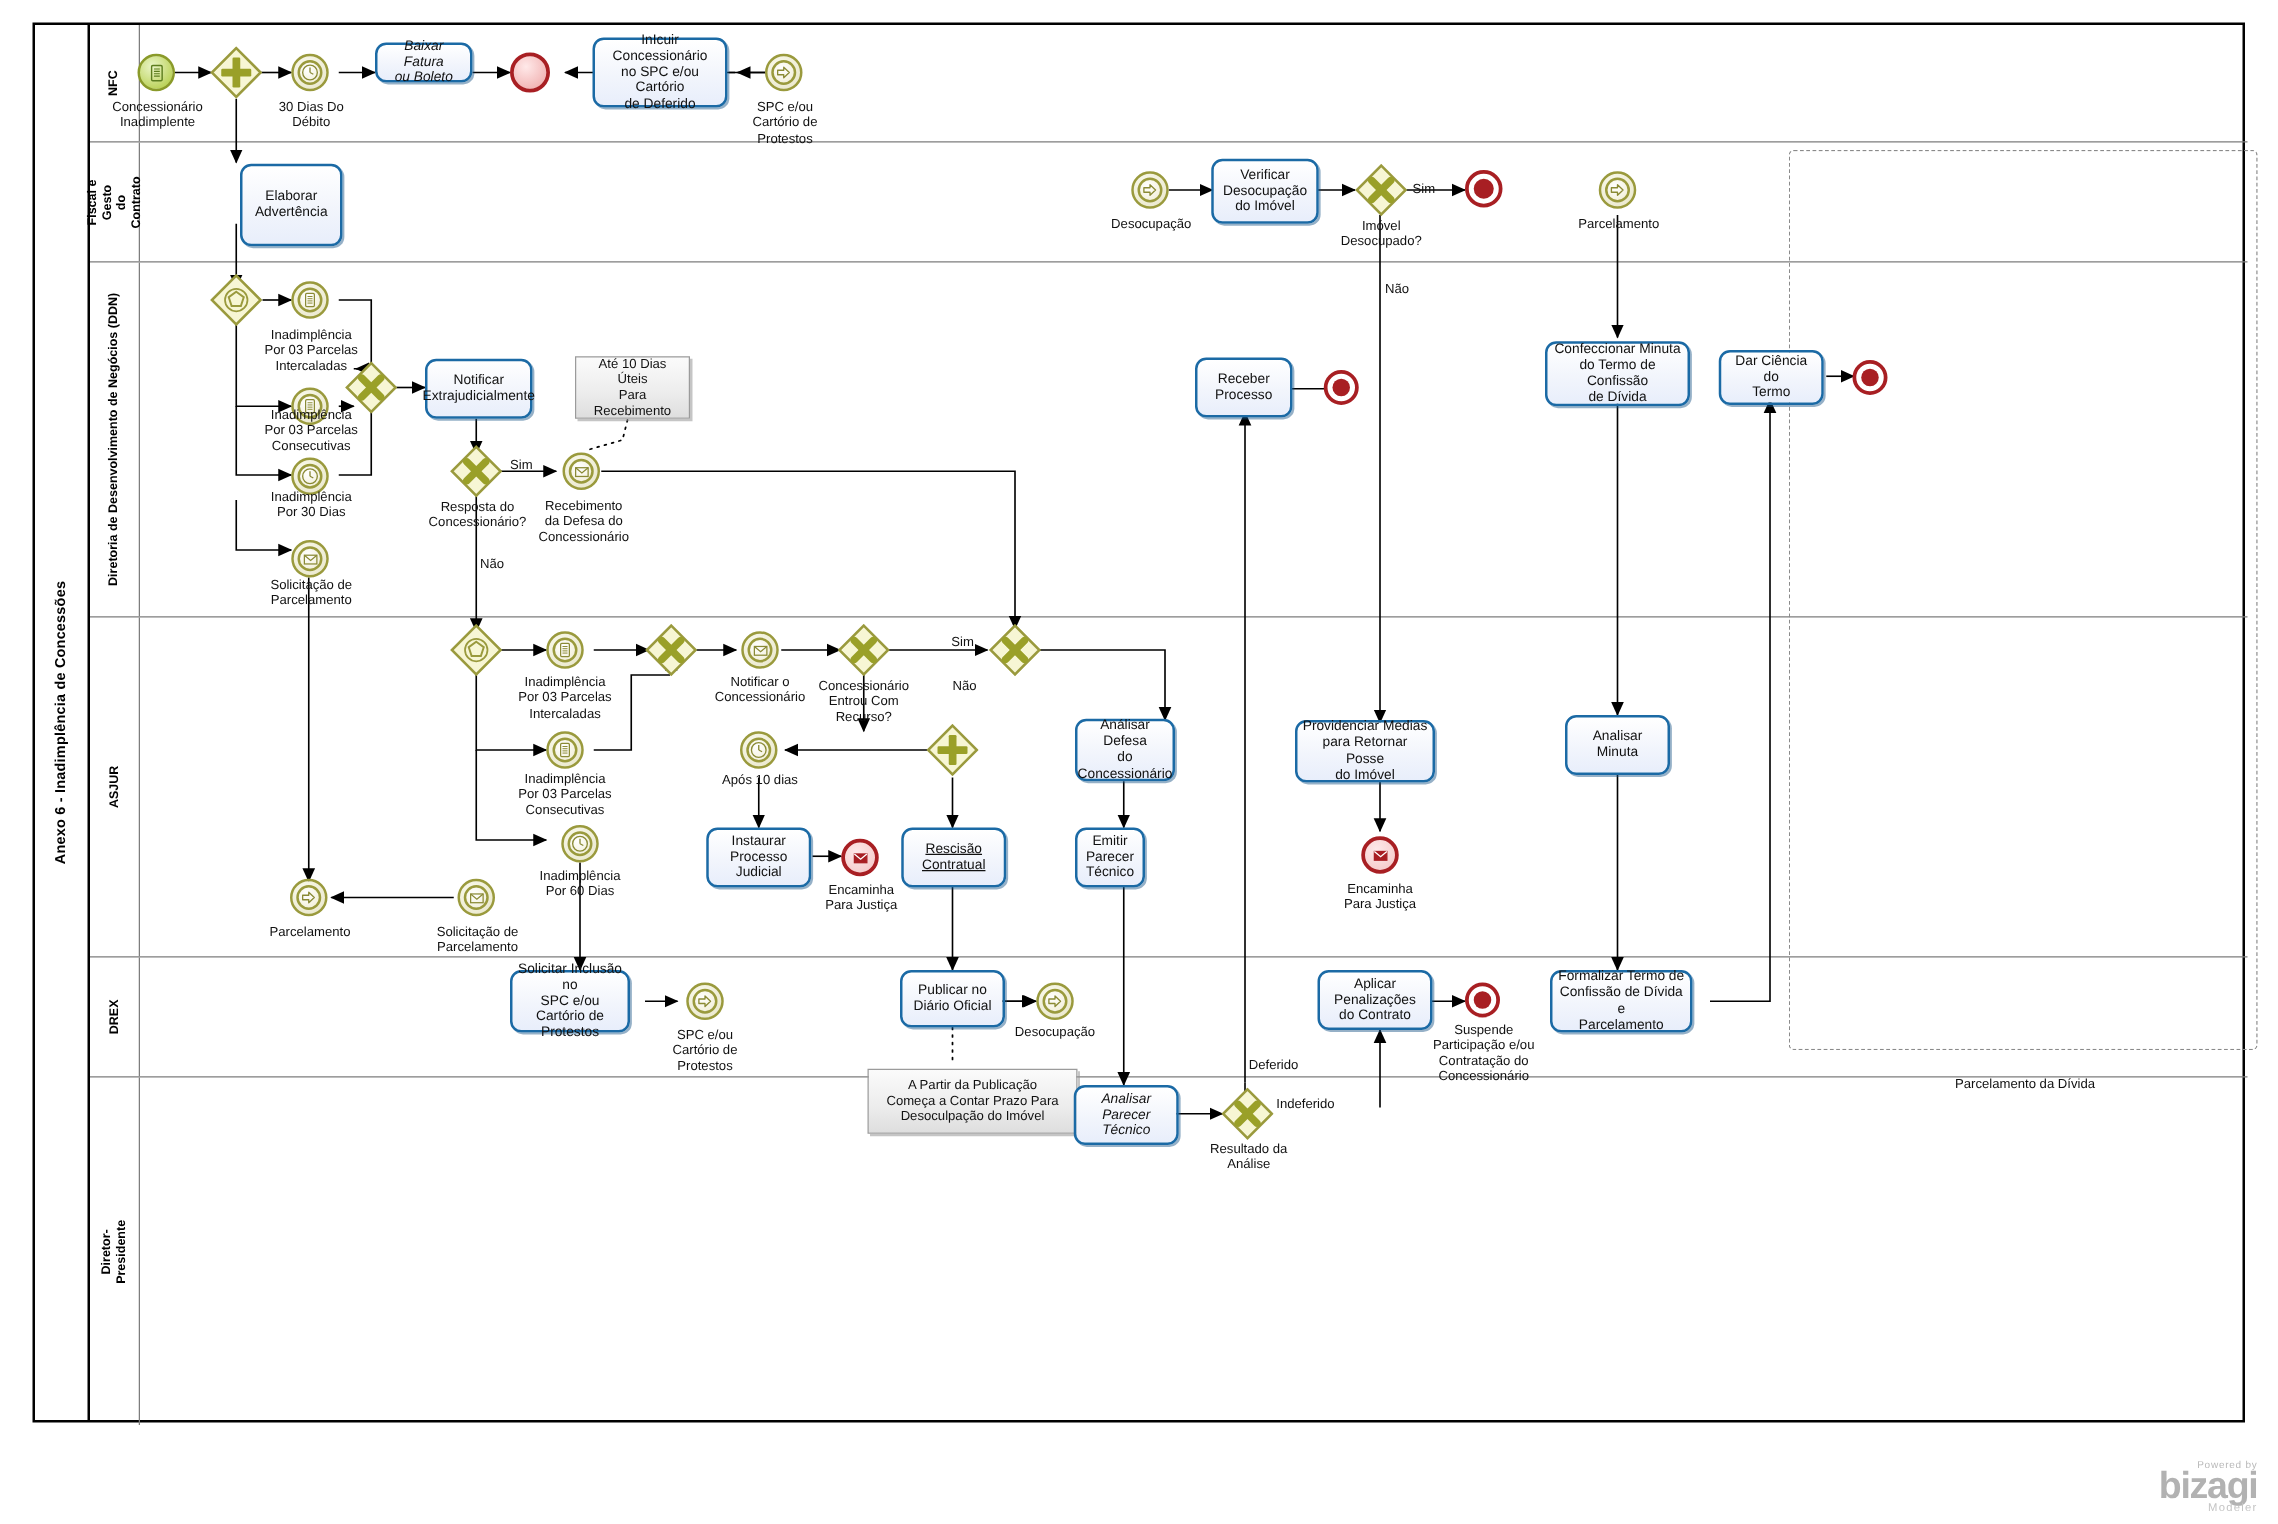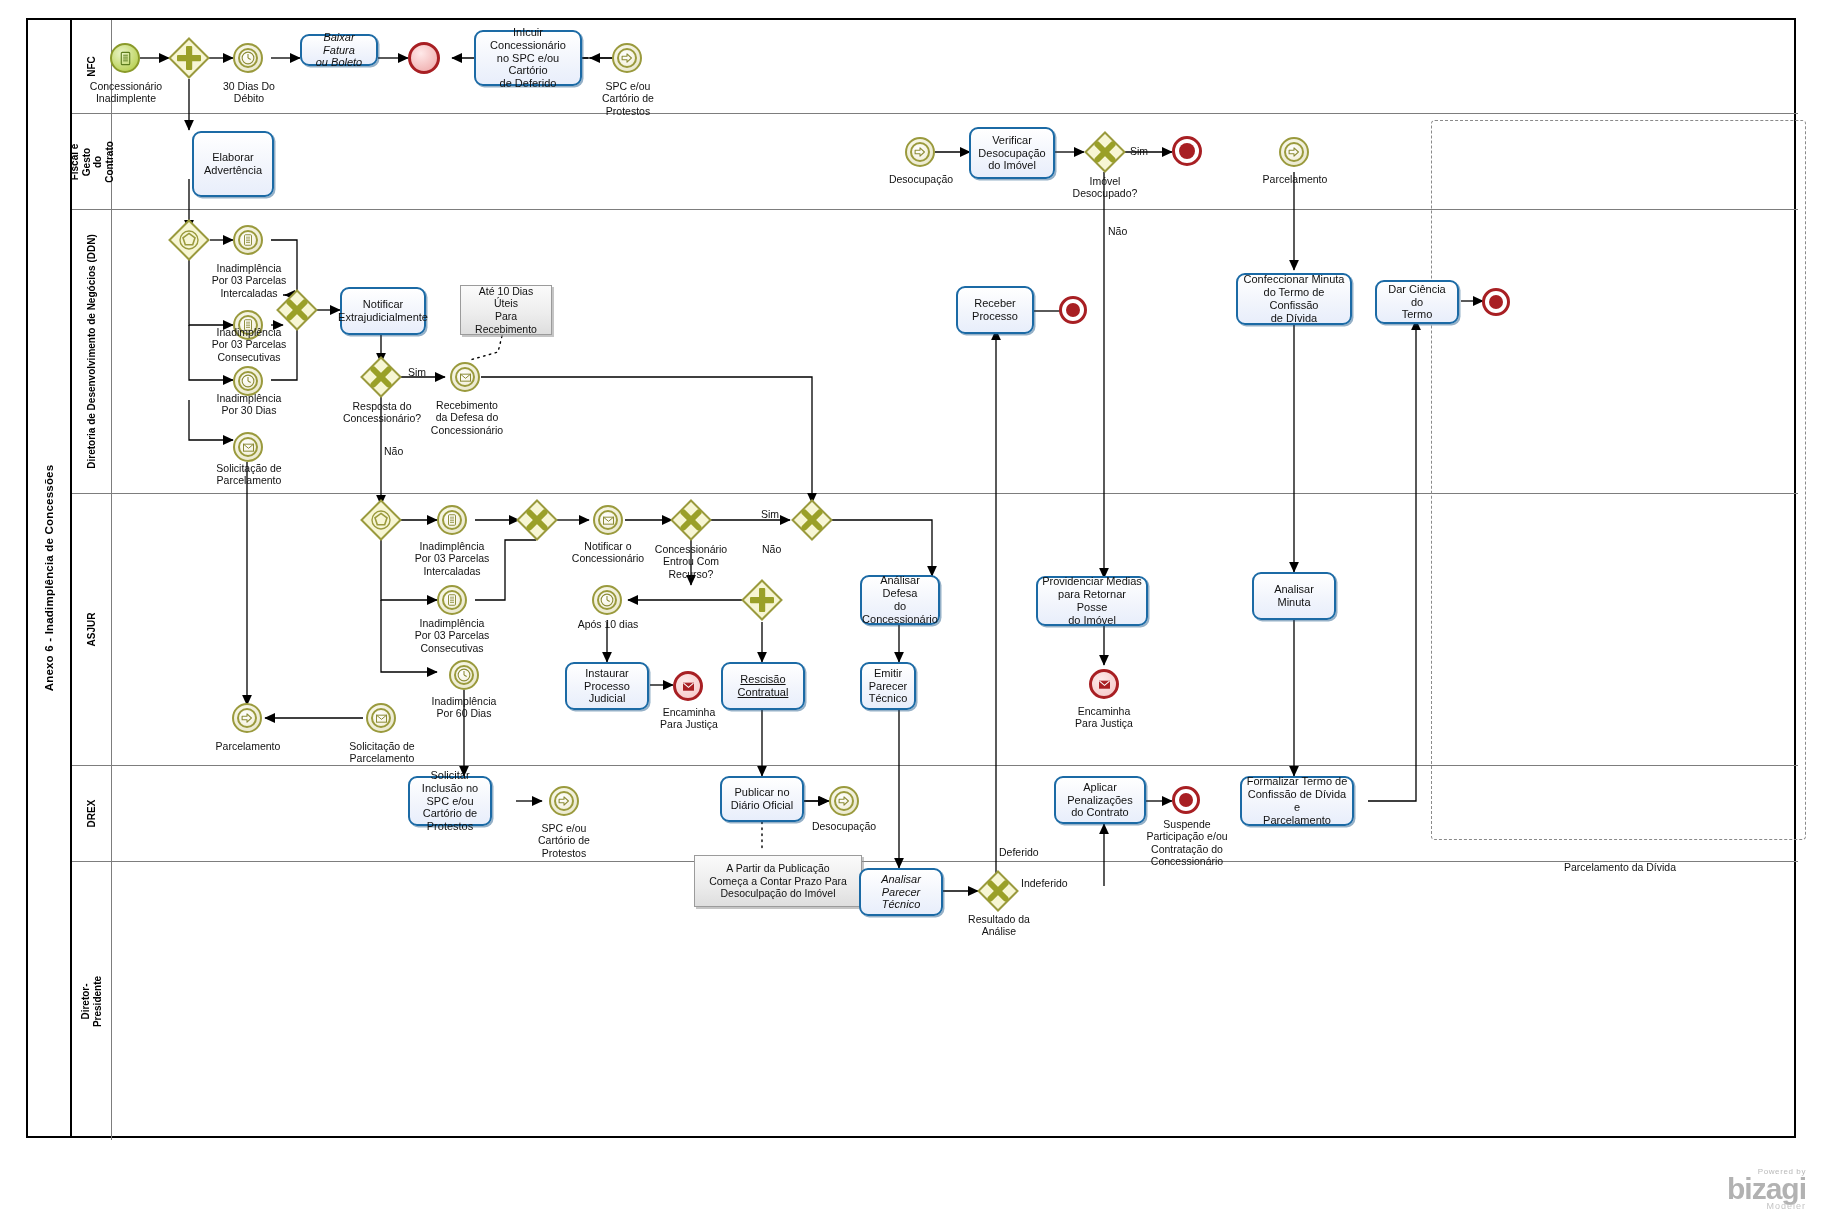--- a/index.html
+++ b/index.html
@@ -637,21 +637,21 @@
   <div class="task" style="left:1236px;top:273px;width:116px;height:52px;white-space:pre-line;">Confeccionar Minuta
 do Termo de Confissão
 de Dívida</div>
 
   <div class="task" style="left:1375px;top:280px;width:84px;height:44px;white-space:pre-line;">Dar Ciência do
 Termo</div>
   <div class="ev ev-end-filled" style="left:1482px;top:288px;width:28px;height:28px;"></div>
 
   <div class="task" style="left:1252px;top:572px;width:84px;height:48px;">Analisar Minuta</div>
 
-  <div class="task" style="left:408px;top:776px;width:84px;height:50px;white-space:pre-line;">Solicitar Inclusão no
+  <div class="task" style="left:408px;top:776px;width:96px;height:50px;white-space:pre-line;">Solicitar Inclusão no
 SPC e/ou Cartório de
 Protestos</div>
 
   <div class="ev ev-inter" style="left:549px;top:786px;width:30px;height:30px;">
     <div class="ev-inter-in"></div>
     <span class="glyph">
       <svg width="16" height="16" viewBox="0 0 18 18">
           <path d="M3.5,7 L9,7 L9,4.3 L14,9 L9,13.7 L9,11 L3.5,11 z" fill="none" stroke="#8a8a35" stroke-width="1.2" stroke-linejoin="round"></path>
         </svg>
     </span>

